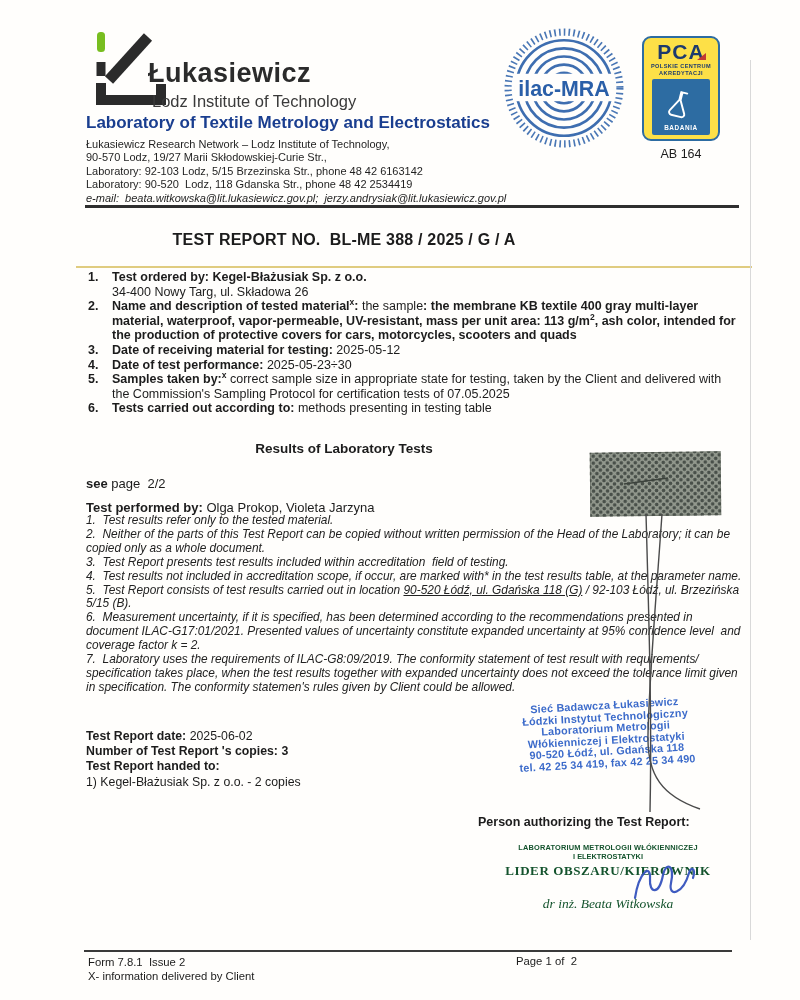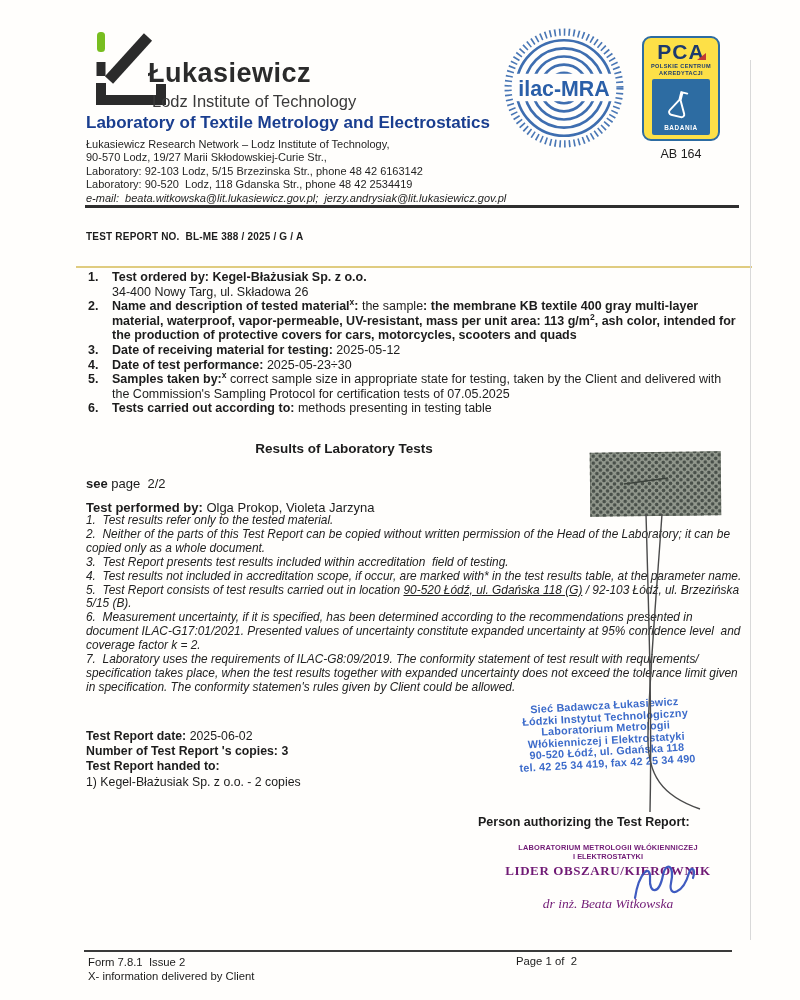--- a/index.html
+++ b/index.html
@@ -8,21 +8,21 @@
   .abs{position:absolute;}
   .t{white-space:pre-wrap;}
   
   .brand{left:148px;top:58px;font-size:27px;font-weight:700;color:#2b2b2b;letter-spacing:.5px;}
   .brand-sub{left:152px;top:92px;font-size:16.5px;color:#3a3a3a;}
   .lab-title{left:86px;top:113px;font-size:17px;font-weight:700;color:#1a3e8f;}
   .addr{left:86px;top:138px;font-size:11px;line-height:13.4px;color:#1f1f1f;}
   .addr .em{font-style:italic;}
   .rule-thick{left:85px;top:205px;width:654px;height:3px;background:#2f2f2f;}
   .rule-yellow{left:76px;top:266px;width:676px;height:2px;background:#e0cc80;}
-  .title{left:86px;top:231px;width:516px;text-align:left;font-size:10px;font-weight:700;letter-spacing:.2px;}
+  .title{left:86px;top:231px;width:516px;text-align:center;font-size:16px;font-weight:700;letter-spacing:.2px;}
   
   .items{left:86px;top:270px;width:654px;font-size:12.5px;line-height:14.6px;}
   .item{position:relative;padding-left:26px;}
   .item .num{position:absolute;left:2px;font-weight:700;}
   .b{font-weight:700;}
   sup.fx{font-size:8.5px;font-weight:700;vertical-align:super;line-height:0;}
   .results-heading{left:86px;top:441px;width:516px;text-align:center;font-size:13.5px;font-weight:700;}
   .see-line{left:86px;top:476px;font-size:13px;}
   .performed{left:86px;top:500px;font-size:13px;}
   
@@ -35,21 +35,21 @@
                      radial-gradient(circle,#49504a 1.6px,rgba(0,0,0,0) 2.2px);
     background-size:7px 7px;background-position:0 0,3.5px 3.5px;
     transform:rotate(-.6deg);box-shadow:inset 0 0 0 1px rgba(80,86,78,.45);}
   
   .report-info{left:86px;top:729px;font-size:12.3px;line-height:15.2px;}
   
   .stamp-addr{left:497px;top:700px;width:218px;text-align:center;transform:rotate(-3.2deg);
     color:#2b5ec6;font-size:10.8px;font-weight:700;line-height:11.6px;letter-spacing:.2px;opacity:.92;}
   .person-auth{left:478px;top:815px;font-size:12.5px;font-weight:700;}
   
-  .sig-stamp{left:500px;top:843px;width:216px;text-align:center;color:#701a75;}
+  .sig-stamp{left:500px;top:843px;width:216px;text-align:center;color:#14532d;}
   .sig-l1{font-size:7.4px;font-weight:700;letter-spacing:.2px;}
   .sig-l2{font-size:7.4px;font-weight:700;}
   .sig-l3{font-family:"Liberation Serif","DejaVu Serif",serif;font-size:13px;font-weight:600;letter-spacing:.6px;margin-top:2px;}
   .sig-name{font-family:"Liberation Serif","DejaVu Serif",serif;font-style:italic;font-size:13.5px;margin-top:17px;}
   
   .footer-line{left:84px;top:950px;width:648px;height:2px;background:#3a3a3a;}
   .footer-form{left:88px;top:956px;font-size:11.3px;}
   .footer-page{left:516px;top:955px;font-size:11.3px;}
   .footer-note{left:88px;top:970px;font-size:11.3px;}
   

